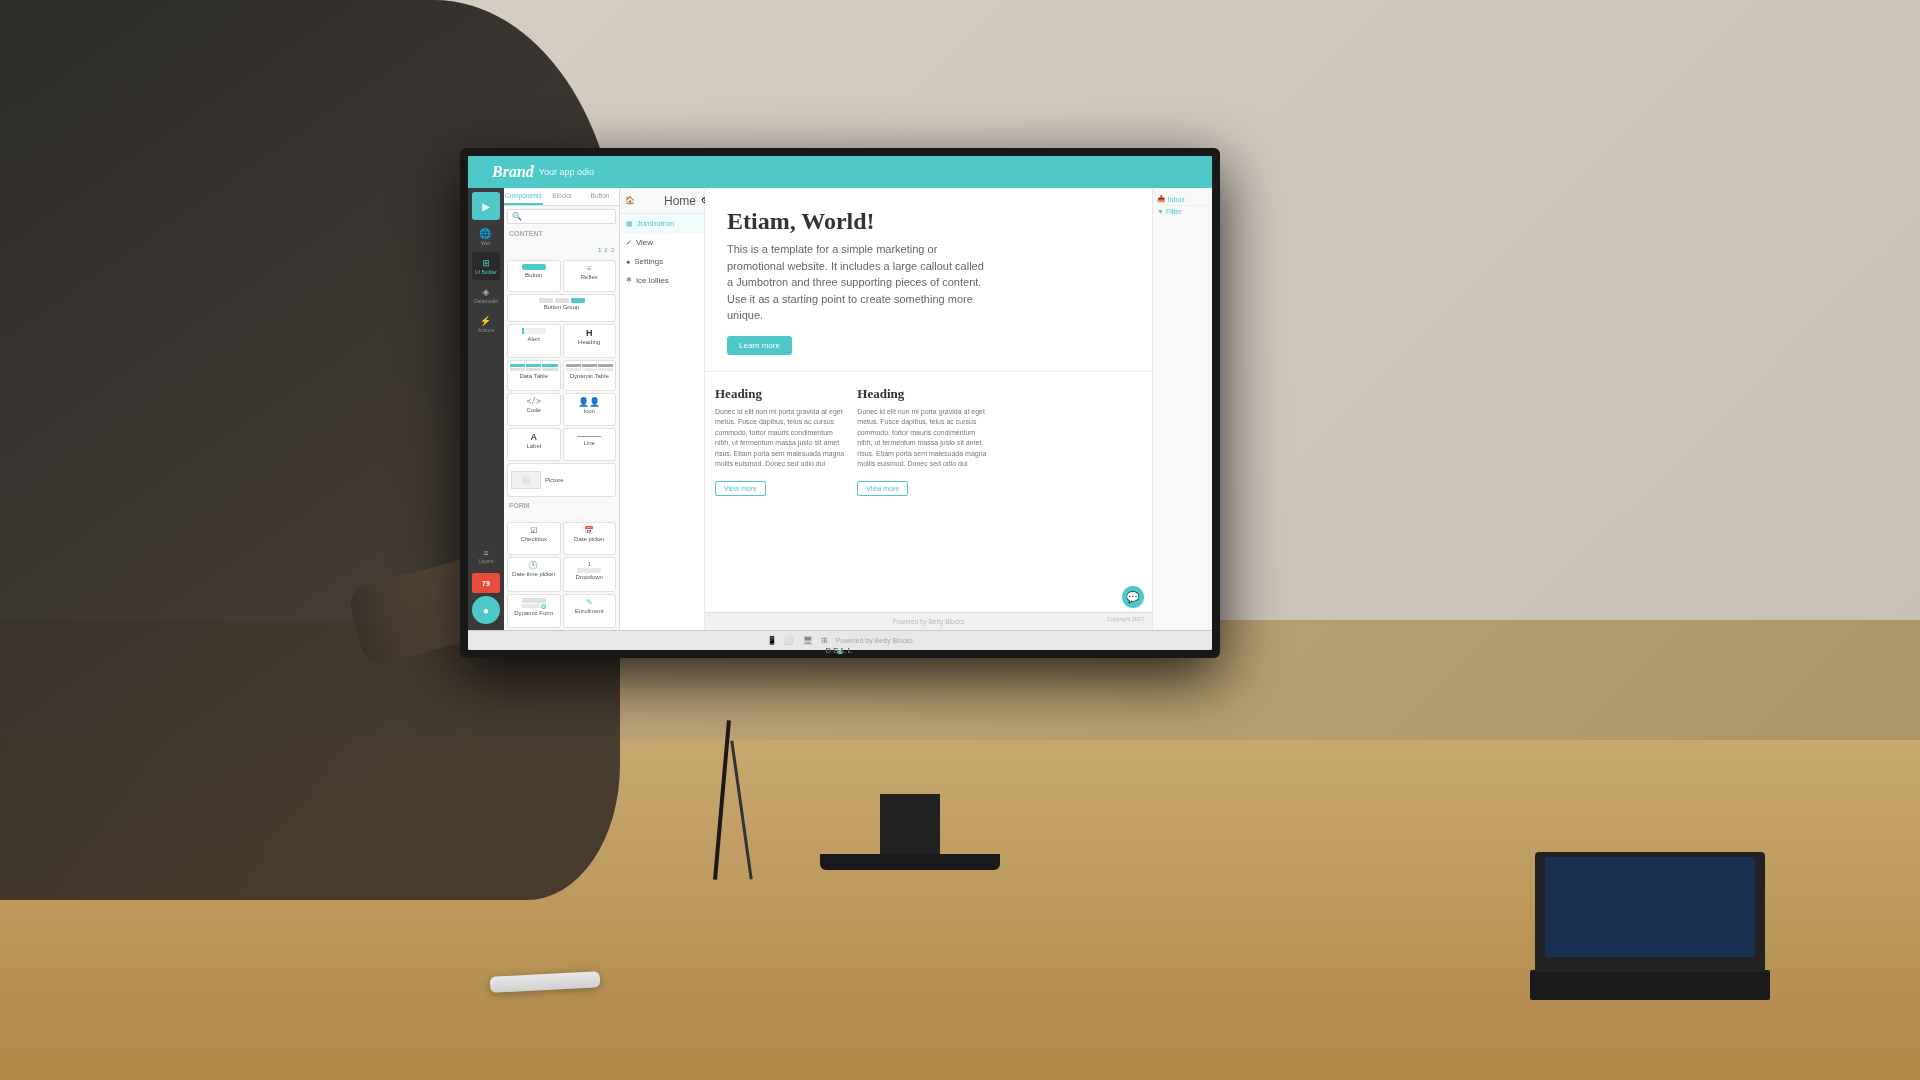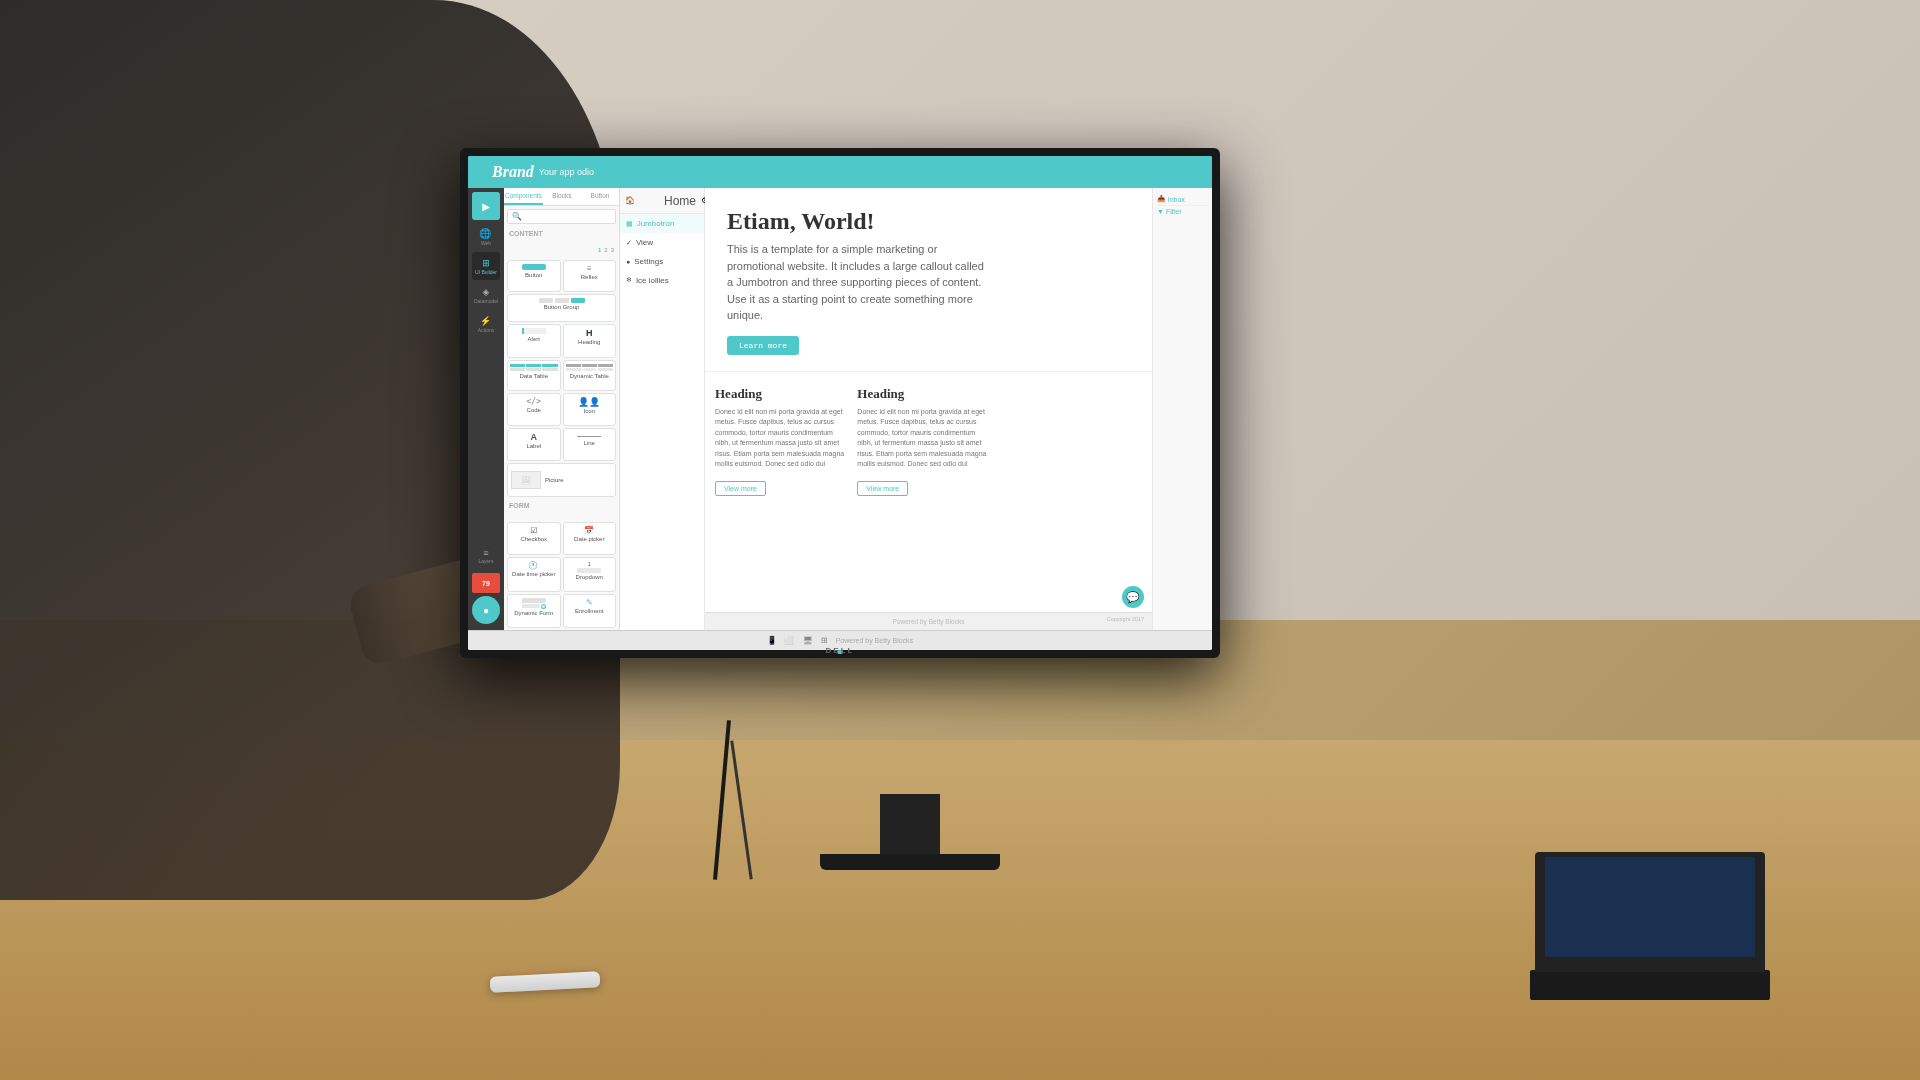--- a/index.html
+++ b/index.html
@@ -260,21 +260,21 @@
               <span style="font-size:7px;">❄</span>
               <span>Ice lollies</span>
             </div>
           </div>
 
           <div style="flex:1;background:white;overflow:hidden;position:relative;display:flex;flex-direction:column;">
 
             <div style="padding:20px 22px 16px;border-bottom:1px solid #eee;">
               <div style="font-size:24px;font-weight:bold;color:#333;margin-bottom:6px;font-family:Georgia,serif;">Etiam, World!</div>
               <div style="font-size:11px;color:#666;line-height:1.5;max-width:260px;margin-bottom:10px;">This is a template for a simple marketing or promotional website. It includes a large callout called a Jumbotron and three supporting pieces of content. Use it as a starting point to create something more unique.</div>
-              <button style="background:#4ec8c8;color:white;border:none;padding:5px 12px;border-radius:3px;font-size:8px;cursor:pointer;font-family:Liberation Mono, monospace;">Learn more</button>
+              <button style="background:#4ec8c8;color:white;border:none;padding:5px 12px;border-radius:3px;font-size:8px;cursor:pointer;">Learn more</button>
             </div>
 
             <div style="display:grid;grid-template-columns:repeat(3,1fr);gap:0;padding:14px 10px 10px;flex:1;overflow:hidden;">
 
               <div style="padding:0 10px 10px 0;">
                 <div style="font-size:13px;font-weight:bold;color:#333;margin-bottom:5px;font-family:Georgia,serif;">Heading</div>
                 <div style="font-size:7px;color:#777;line-height:1.5;margin-bottom:7px;">Donec id elit non mi porta gravida at eget metus. Fusce dapibus, telus ac cursus commodo, tortor mauris condimentum nibh, ut fermentum massa justo sit amet risus. Etiam porta sem malesuada magna mollis euismod. Donec sed odio dui</div>
                 <button style="background:white;color:#4ec8c8;border:1px solid #4ec8c8;padding:3px 8px;border-radius:2px;font-size:7px;cursor:pointer;">View more</button>
               </div>
 

